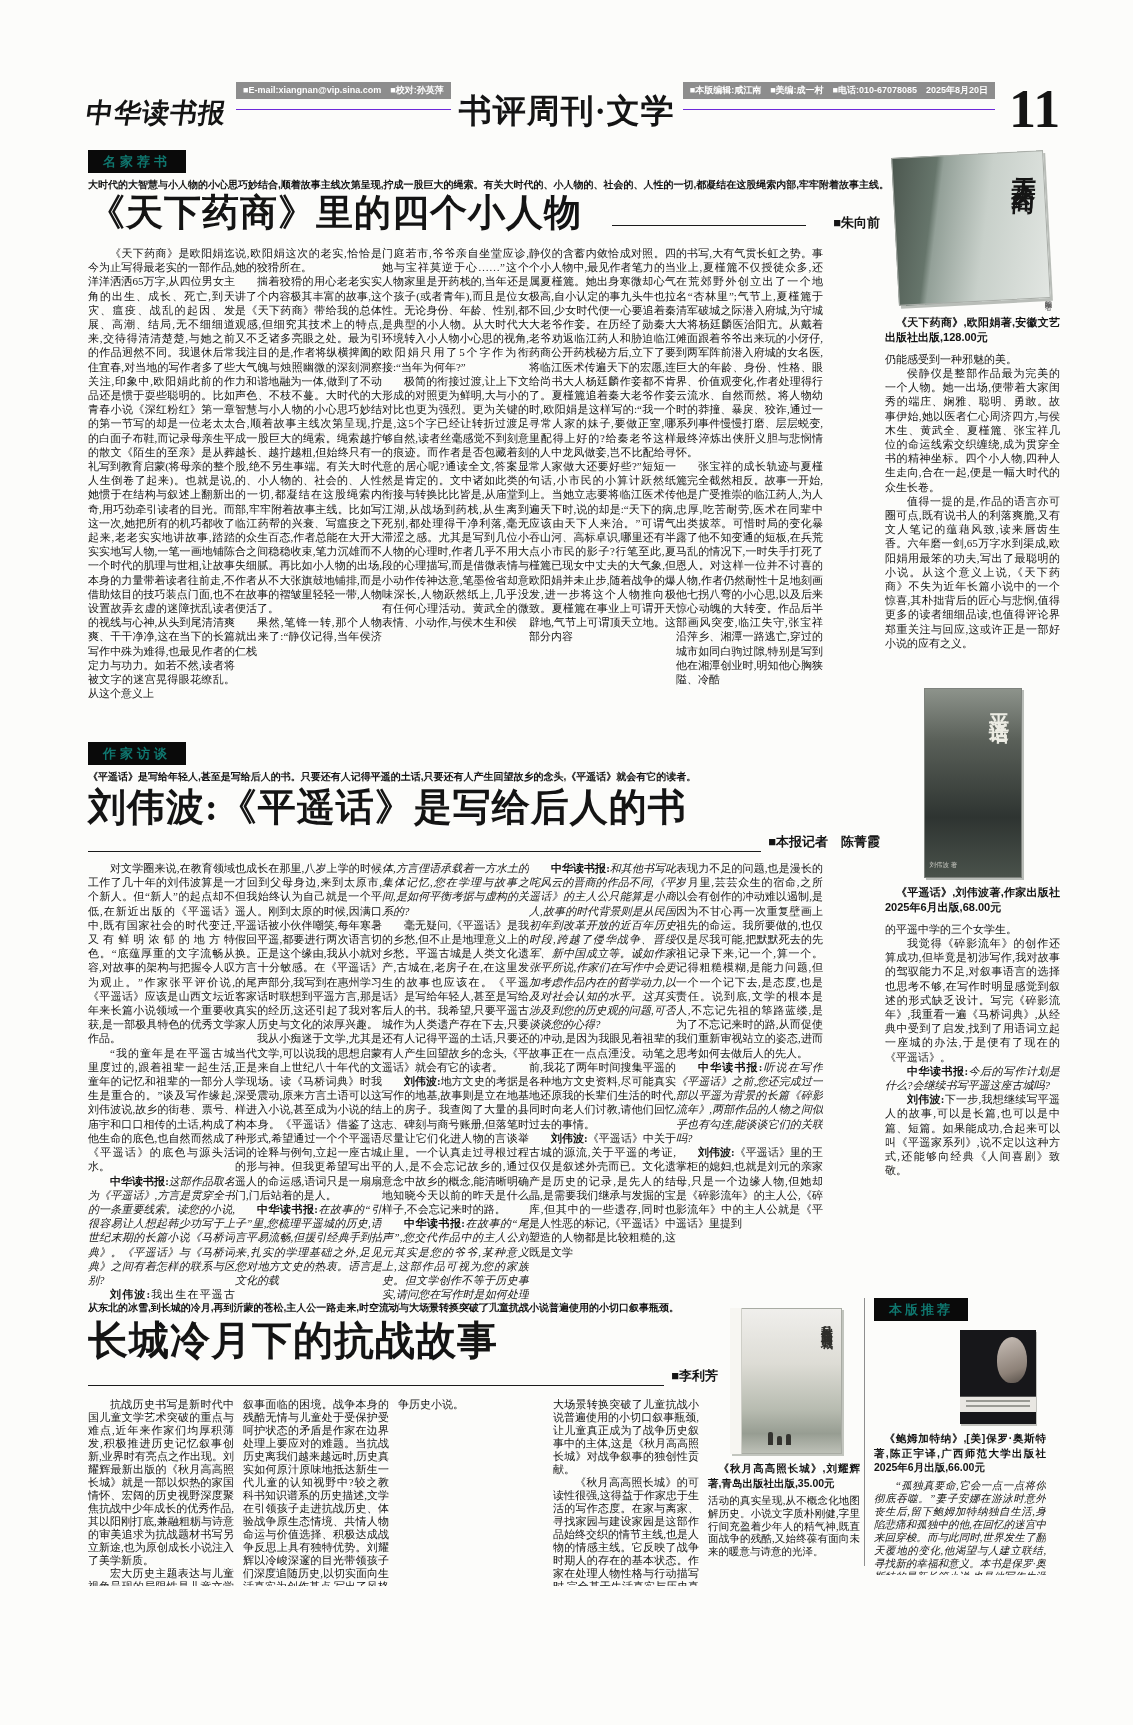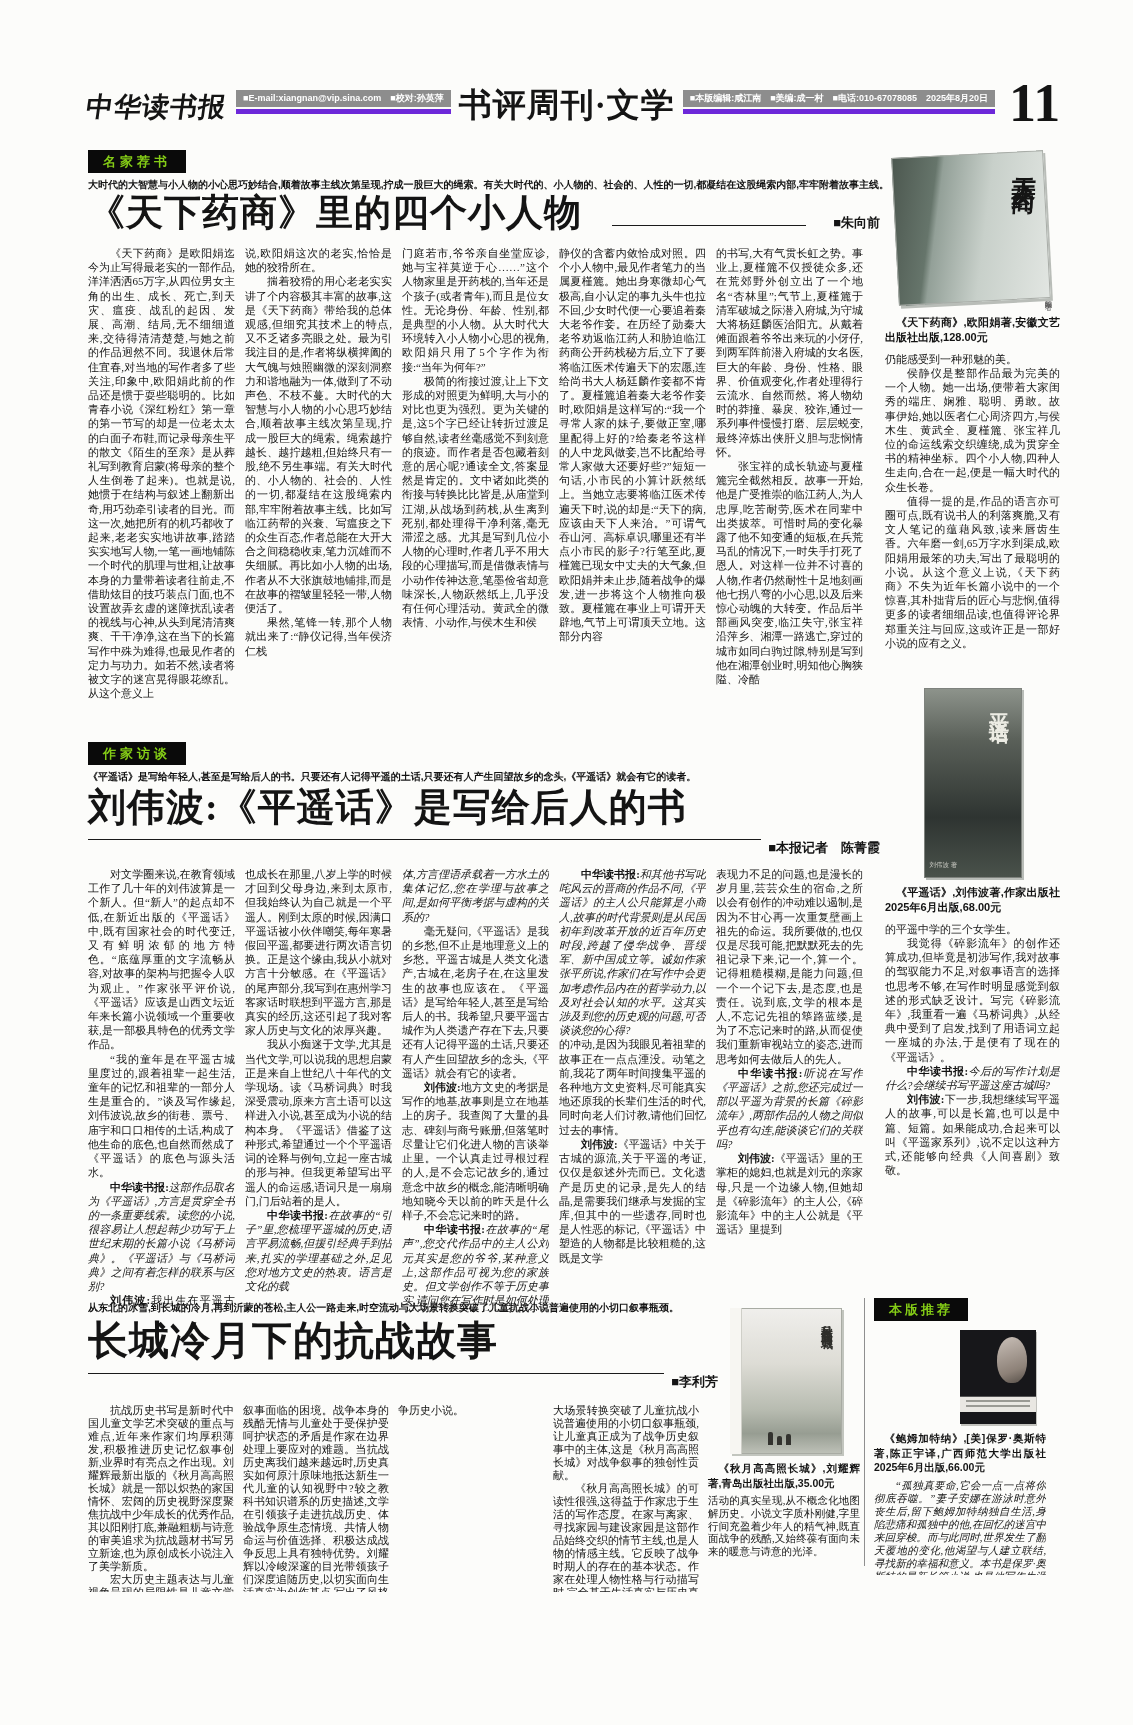--- a/index.html
+++ b/index.html
@@ -3,42 +3,42 @@
 <meta charset="utf-8">
 <style>
   html,body{margin:0;padding:0;background:#e8e8e6;}
   .page{position:relative;width:1133px;height:1725px;margin:0 auto;background:#fcfcfa;
         font-family:"Liberation Serif","DejaVu Serif",serif;color:#141414;overflow:hidden;}
 
   
   .masthead{position:absolute;left:86px;top:82px;width:986px;display:flex;align-items:flex-end;}
   .logo{font-family:"DejaVu Serif",serif;font-weight:900;font-size:27px;line-height:1;
         transform:skewX(-8deg);letter-spacing:1px;white-space:nowrap;padding:0 10px 4px 0;}
-  .barwrap{border-bottom:5px solid #6d28d9;padding-bottom:2px;margin-bottom:10px;}
+  .barwrap{border-bottom:1px solid #6d28d9;padding-bottom:10px;margin-bottom:20px;}
   .gray-bar{background:#8d8d8d;color:#fff;font-family:"Liberation Sans",sans-serif;
             font-weight:bold;font-size:9px;line-height:1;padding:4px 7px;white-space:nowrap;}
   .edition-title{font-size:33px;font-weight:700;line-height:1;letter-spacing:1px;
                  white-space:nowrap;padding:0 8px 2px 8px;}
   .page-number{font-size:54px;font-weight:900;line-height:.78;margin-left:14px;font-family:"Liberation Serif",serif;}
 
   
   .article{position:absolute;left:88px;width:972px;}
-  .sec-label{display:inline-block;background:#0a0a0a;color:#84cc16;
+  .sec-label{display:inline-block;background:#0a0a0a;color:#0f766e;
              font-family:"Liberation Sans",sans-serif;font-weight:bold;font-size:13px;
              line-height:1;padding:5px 15px;letter-spacing:4px;}
   .standfirst{font-family:"Liberation Sans",sans-serif;font-weight:bold;font-size:10px;
               line-height:1.4;margin-top:5px;white-space:nowrap;overflow:hidden;}
   h1.headline{margin:0;font-weight:900;letter-spacing:1px;white-space:nowrap;line-height:1.08;}
   .headrow{display:flex;align-items:flex-end;}
   .hrule{flex:1;border-bottom:1.5px solid #1a1a1a;margin:0 7px 7px 10px;}
   .byline{font-weight:bold;font-size:13px;white-space:nowrap;padding-bottom:1px;}
-  .byline-row{display:flex;align-items:flex-start;margin-top:11px;}
+  .byline-row{display:flex;align-items:flex-end;margin-top:5px;}
   .byline-row .hrule{margin:0 7px 0 0;}
 
-  .cols{display:flex;gap:10px;margin-top:13px;}
+  .cols{display:flex;margin-top:13px;}
   .col{width:147px;overflow:hidden;text-align:justify;font-size:11px;line-height:14.2px;}
   .col p,.rtxt p,.kaibox p{margin:0;}
   .t-p,.t-q,.t-a{text-indent:2em;}
   .t-cont,.t-qcont{text-indent:0;}
   .t-q span,.t-qcont span{font-style:italic;}
   .t-q b,.t-a b{font-style:normal;font-weight:700;}
   .t-kai{font-style:italic;text-indent:2em;}
 
   .rightcol{position:absolute;right:0;width:175px;}
   .book-caption{font-family:"Liberation Sans",sans-serif;font-weight:bold;font-size:11px;

